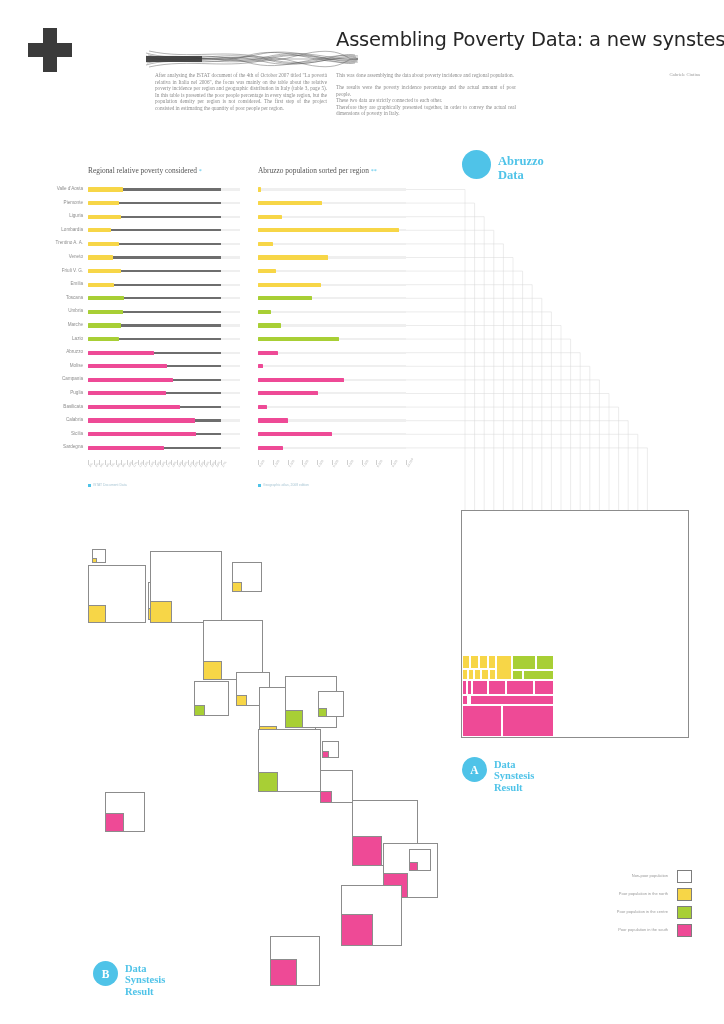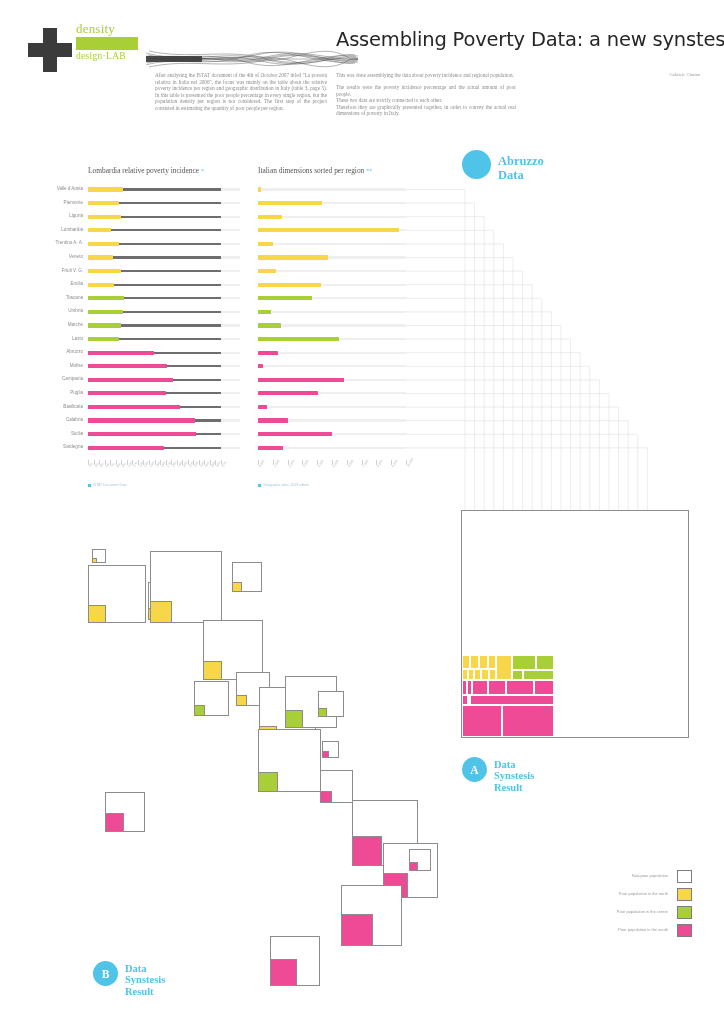--- a/index.html
+++ b/index.html
@@ -104,25 +104,20 @@
 </style>
 </head>
 <body>
 
 <div class="poster">
 
   <div class="logo-wrap">
     <div class="plus">
       <div class="pv"></div>
         <div class="ph"></div>
-    </div>
-    <div class="logo-txt">
-      <div class="logo-density">density</div>
-      <div class="logo-bar"></div>
-      <div class="logo-lab">design·LAB</div>
     </div>
     <svg class="scribble" viewBox="0 0 212 22" preserveAspectRatio="none">
       <g stroke="#3b3b3b" fill="none" stroke-width="0.45" opacity="0.85">
         <path d="M0 11 C40 2, 80 19, 120 9 S190 14, 212 11"></path>
         <path d="M0 9 C35 18, 75 3, 115 13 S185 7, 212 10"></path>
         <path d="M0 13 C30 4, 70 17, 110 7 S180 16, 212 12"></path>
         <path d="M2 7 C42 16, 82 1, 122 12 S192 5, 210 9"></path>
         <path d="M1 15 C41 6, 81 20, 121 10 S191 17, 211 13"></path>
         <path d="M0 5 C30 14, 60 2, 100 14 S170 4, 212 8"></path>
         <path d="M0 17 C30 8, 60 20, 100 8 S170 18, 212 14"></path>
@@ -165,22 +160,22 @@
       <path d="M262.736 366.29999999999995 H589.8 V655" fill="none" stroke="#d8d8d8" stroke-width="0.5"></path>
       <path d="M343.692 379.9 H599.4 V655" fill="none" stroke="#d8d8d8" stroke-width="0.5"></path>
       <path d="M318.236 393.5 H609 V655" fill="none" stroke="#d8d8d8" stroke-width="0.5"></path>
       <path d="M266.73199999999997 407.1 H618.6 V655" fill="none" stroke="#d8d8d8" stroke-width="0.5"></path>
       <path d="M287.748 420.7 H628.2 V655" fill="none" stroke="#d8d8d8" stroke-width="0.5"></path>
       <path d="M332.444 434.29999999999995 H637.8 V655" fill="none" stroke="#d8d8d8" stroke-width="0.5"></path>
       <path d="M282.568 447.9 H647.4 V655" fill="none" stroke="#d8d8d8" stroke-width="0.5"></path>
     </svg>
 
   <div class="chart-area">
-    <div class="chart-head" id="head0" style="left: 88px; top: 6px;"><span>Lombardia relative poverty incidence </span><span class="star">*</span></div>
-    <div class="chart-head" id="head1" style="left: 258px; top: 6px;"><span>Italian dimensions sorted per region </span><span class="star">**</span></div>
+    <div class="chart-head" id="head0" style="left: 88px; top: 6px;"><span>Regional relative poverty considered </span><span class="star">*</span></div>
+    <div class="chart-head" id="head1" style="left: 258px; top: 6px;"><span>Abruzzo population sorted per region </span><span class="star">**</span></div>
     <div class="rows" id="rows0" style="left: 88px; top: 24px; width: 133px;">
         <div class="row">
           <div class="track" style="width: 152px;"></div>
           <div class="stem" style="width: 133px;"></div>
           <div class="val" style="width: 35.4667px; background: rgb(247, 214, 71);"></div>
           <div class="rlabel">Valle d'Aosta</div>
         </div>
         <div class="row">
           <div class="track" style="width: 152px;"></div>
           <div class="stem" style="width: 133px;"></div>

